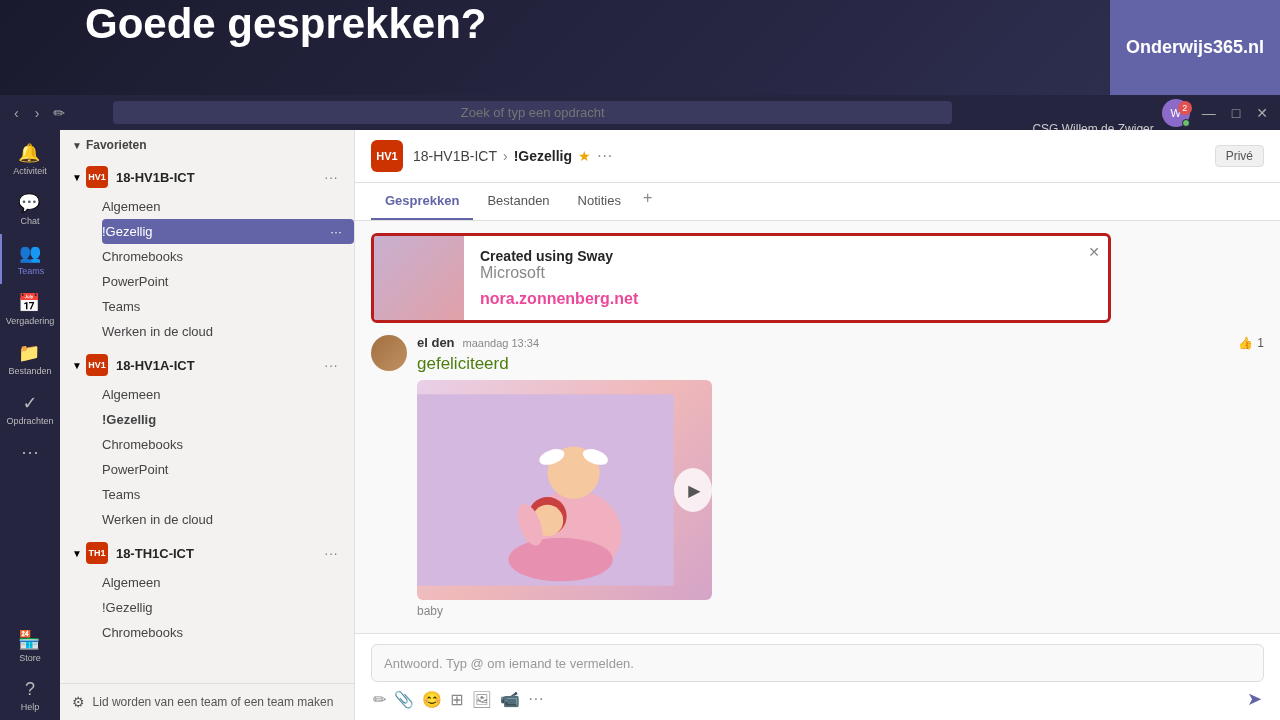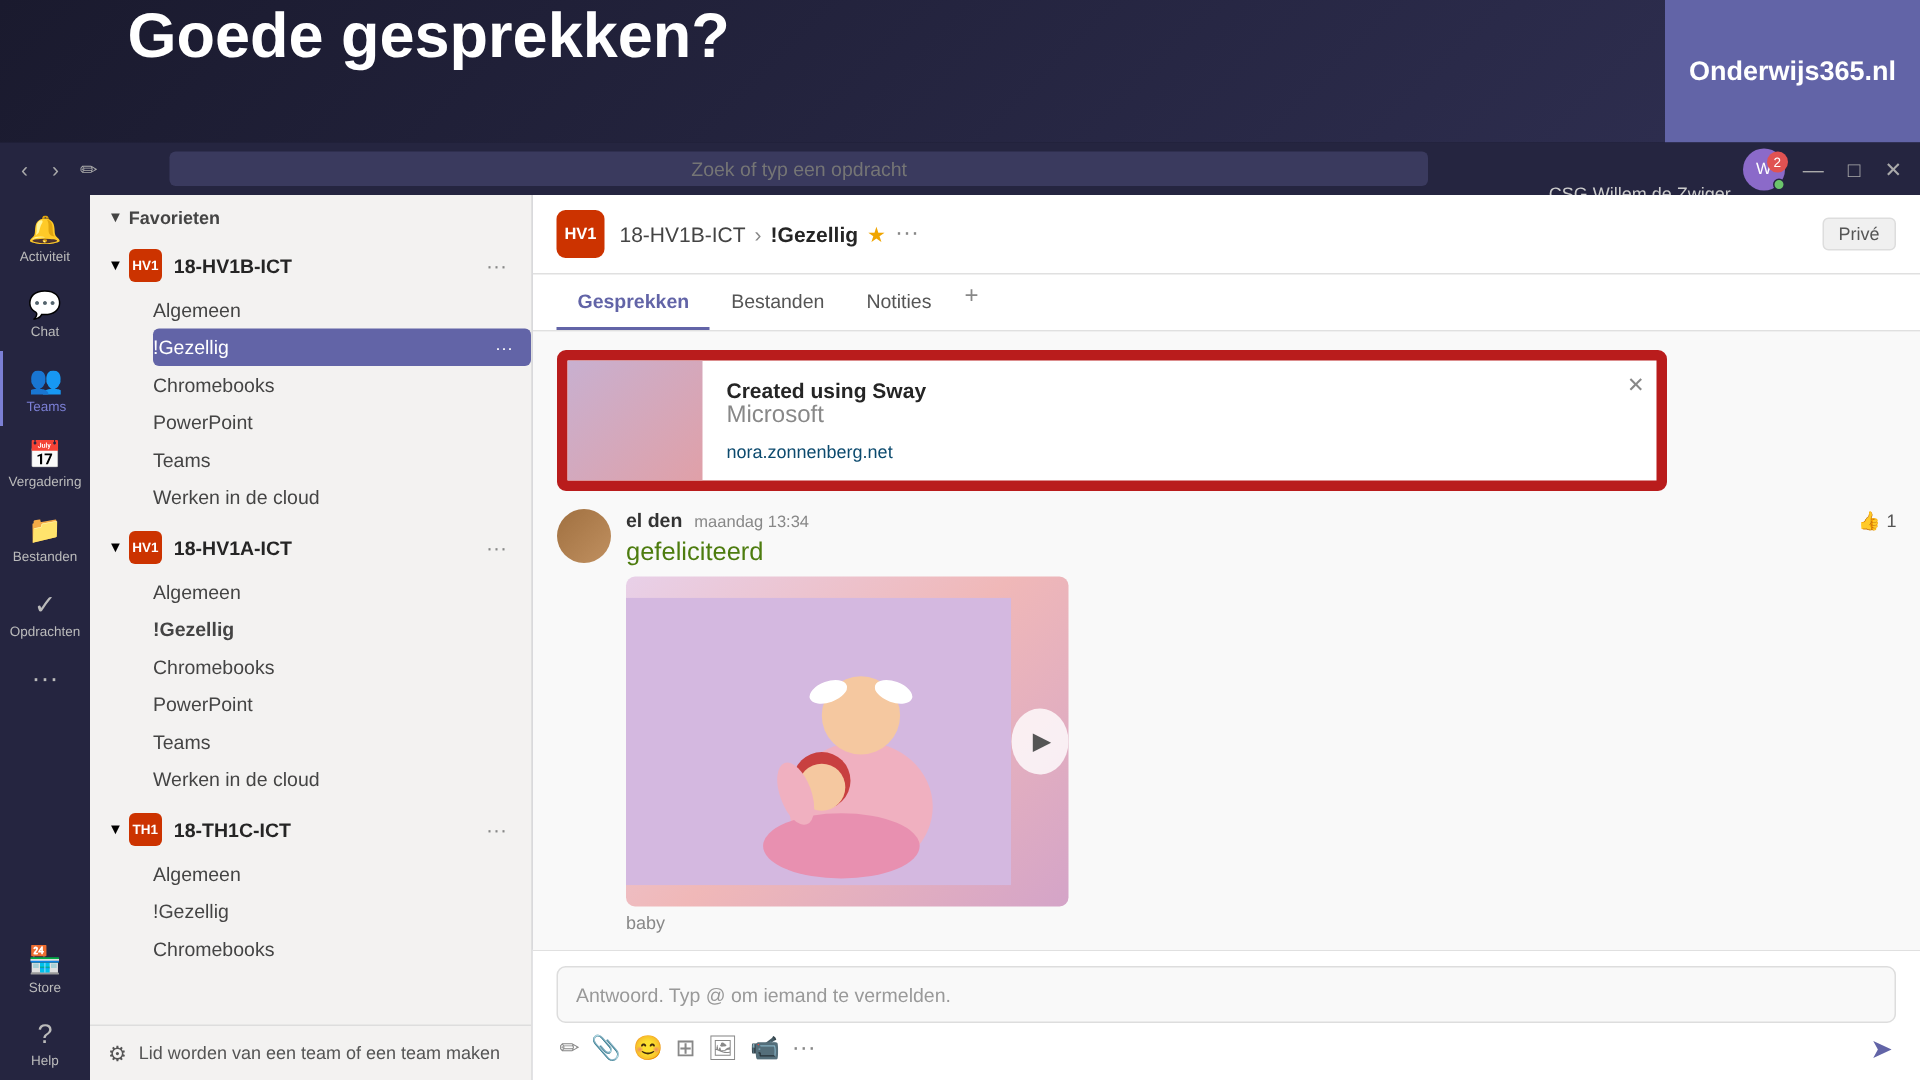--- a/index.html
+++ b/index.html
@@ -144,28 +144,28 @@
     .tabs { display: flex; align-items: flex-start; padding: 0 16px; border-bottom: 1px solid #e0e0e0; gap: 0; }
     .tab { padding: 10px 14px; font-size: 13px; color: #555; cursor: pointer; border-bottom: 2px solid transparent; }
     .tab.active { color: #6264a7; border-bottom-color: #6264a7; font-weight: 600; }
     .tab-add { color: #888; font-size: 16px; cursor: pointer; padding: 6px 8px; }
 
     
     .messages-area { flex: 1; overflow-y: auto; padding: 12px 16px; background: #f9f9f9; }
 
     
     .sway-card {
-      background: white; border: 7px solid #b91c1c; border-radius: 6px;
+      background: white; border: 3px solid #b91c1c; border-radius: 6px;
       display: flex; align-items: stretch; margin-bottom: 12px; overflow: hidden; max-width: 740px; position: relative;
     }
     .sway-thumb { width: 90px; background: #b0b0c0; flex-shrink: 0; }
     .sway-content { padding: 12px 16px; flex: 1; }
     .sway-title { font-size: 14px; font-weight: 600; color: #252525; }
     .sway-source { font-size: 16px; color: #888; }
-    .sway-url { font-size: 12px; color: #0c4a6e; margin-top: 8px; }
+    .sway-url { font-size: 16px; color: #ec4899; margin-top: 8px; font-weight: bold; }
     .sway-close { position: absolute; top: 8px; right: 8px; color: #888; cursor: pointer; font-size: 14px; }
 
     
     .message-row { display: flex; gap: 10px; margin-bottom: 8px; align-items: flex-start; }
     .msg-avatar { width: 36px; height: 36px; border-radius: 50%; background: #9c6c3e; flex-shrink: 0; }
     .msg-body { flex: 1; }
     .msg-header { display: flex; align-items: baseline; gap: 8px; margin-bottom: 4px; }
     .msg-name { font-size: 13px; font-weight: 600; color: #333; }
     .msg-time { font-size: 11px; color: #888; }
     .msg-text { font-size: 17px; color: #4d7c0f; margin-bottom: 6px; }

